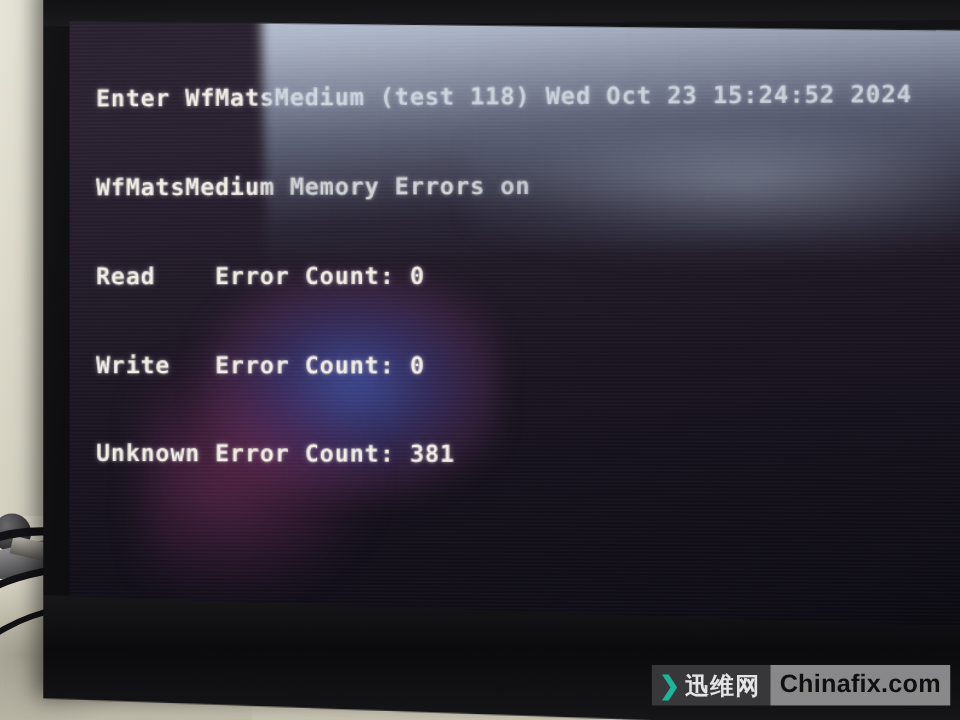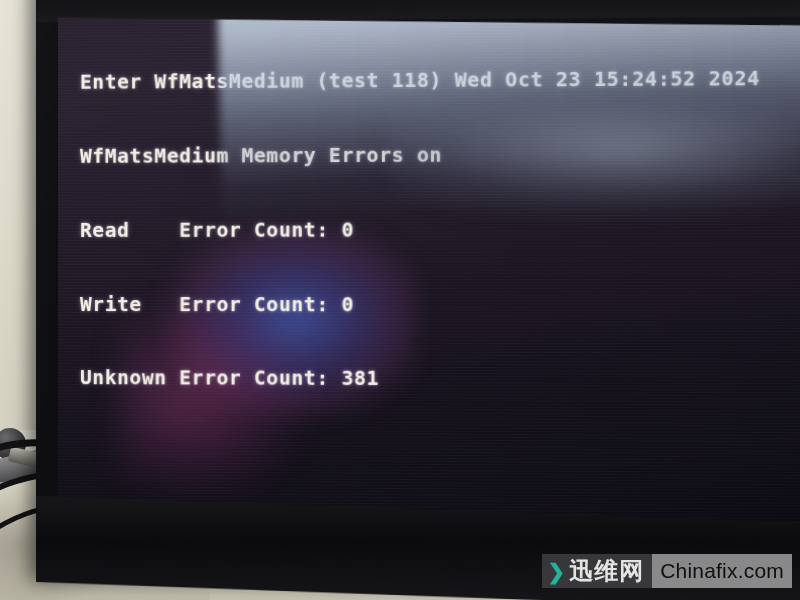--- a/index.html
+++ b/index.html
@@ -185,26 +185,26 @@
     font-family:"Liberation Sans", sans-serif;
     height:34px;
     opacity:.94;
   }
   .wm-left {
     display:flex; align-items:center; gap:4px;
     background: rgba(70,70,72,.80);
     padding: 0 8px 0 6px;
   }
   .wm-chev { font-size:21px; font-weight:700; color:#1fc0a4; line-height:1; }
-  .wm-cn   { font-size:24px; font-weight:700; color:#f2f2f2; letter-spacing:1px; }
+  .wm-cn   { font-size:20px; font-weight:700; color:#f2f2f2; letter-spacing:1px; }
   .wm-right {
     display:flex; align-items:center;
     background: rgba(166,166,168,.86);
     padding: 0 8px;
-    font-size:21px; font-weight:400; color:#101012; letter-spacing:.2px;
+    font-size:21px; font-weight:700; color:#101012; letter-spacing:.2px;
   }
 </style>
 </head>
 <body>
 
 <div id="photo">
 
   <div class="wall"></div>
   <div class="desk"></div>
   <div class="desk-shadow"></div>

